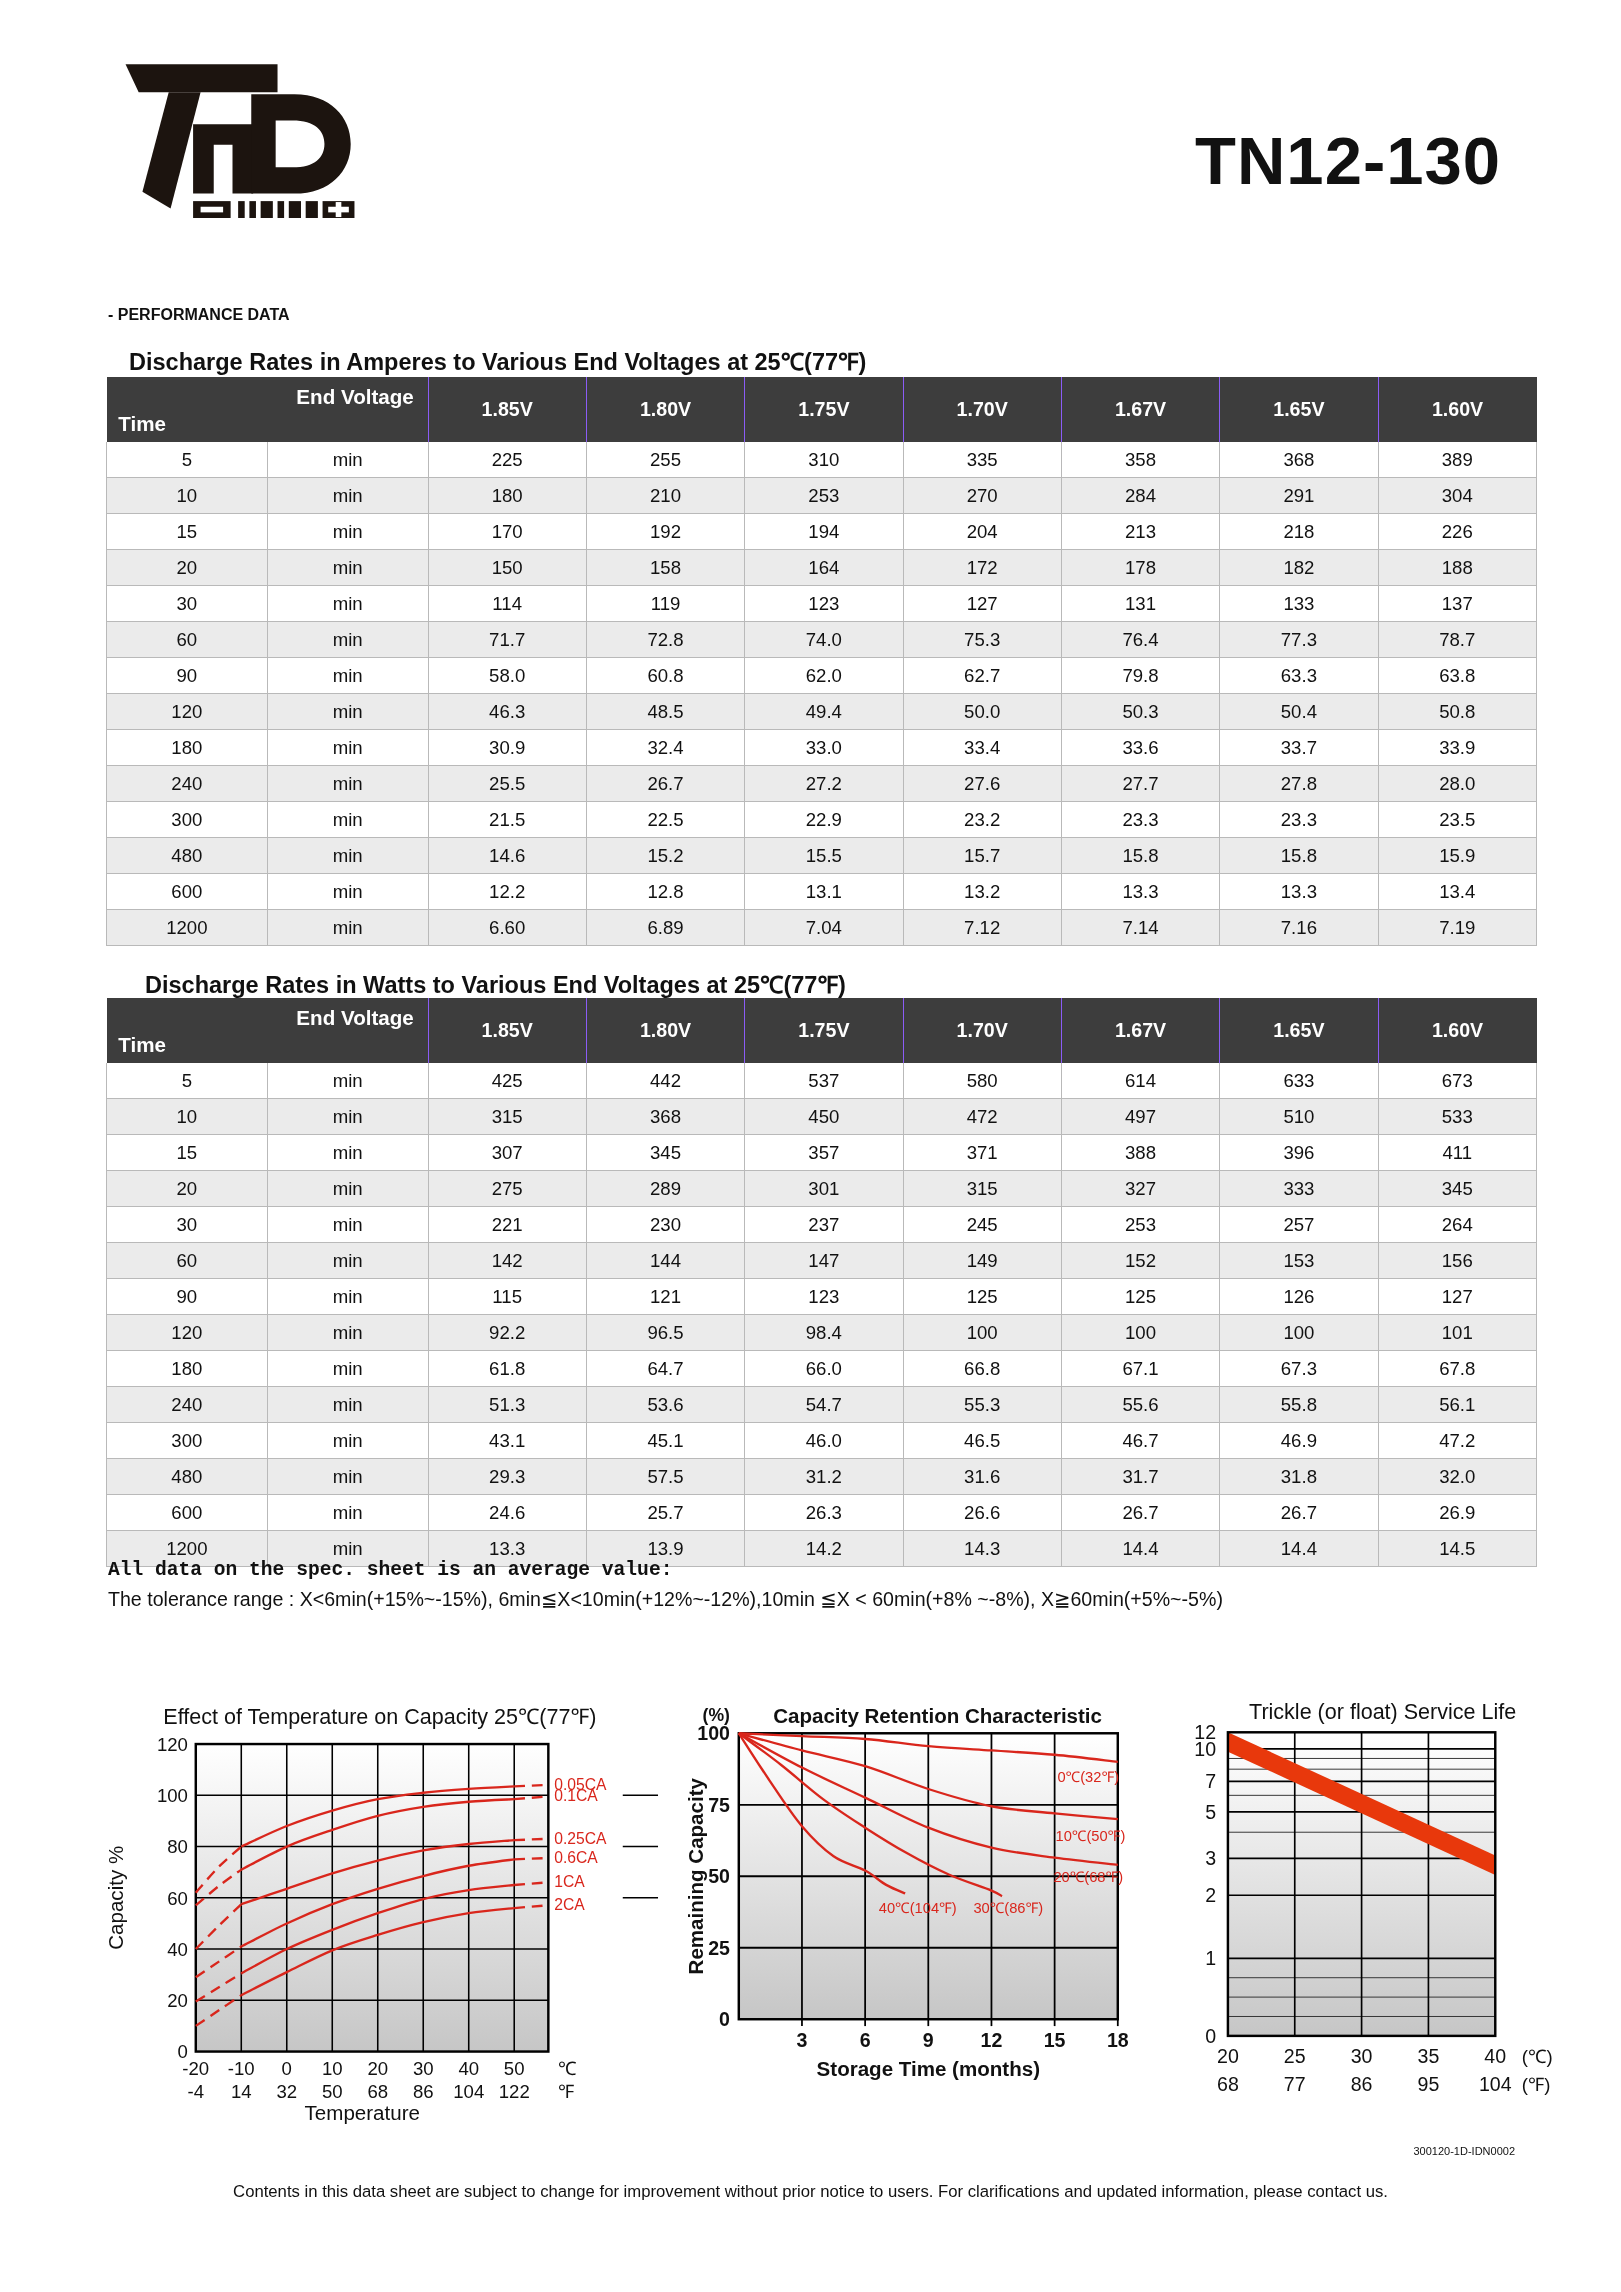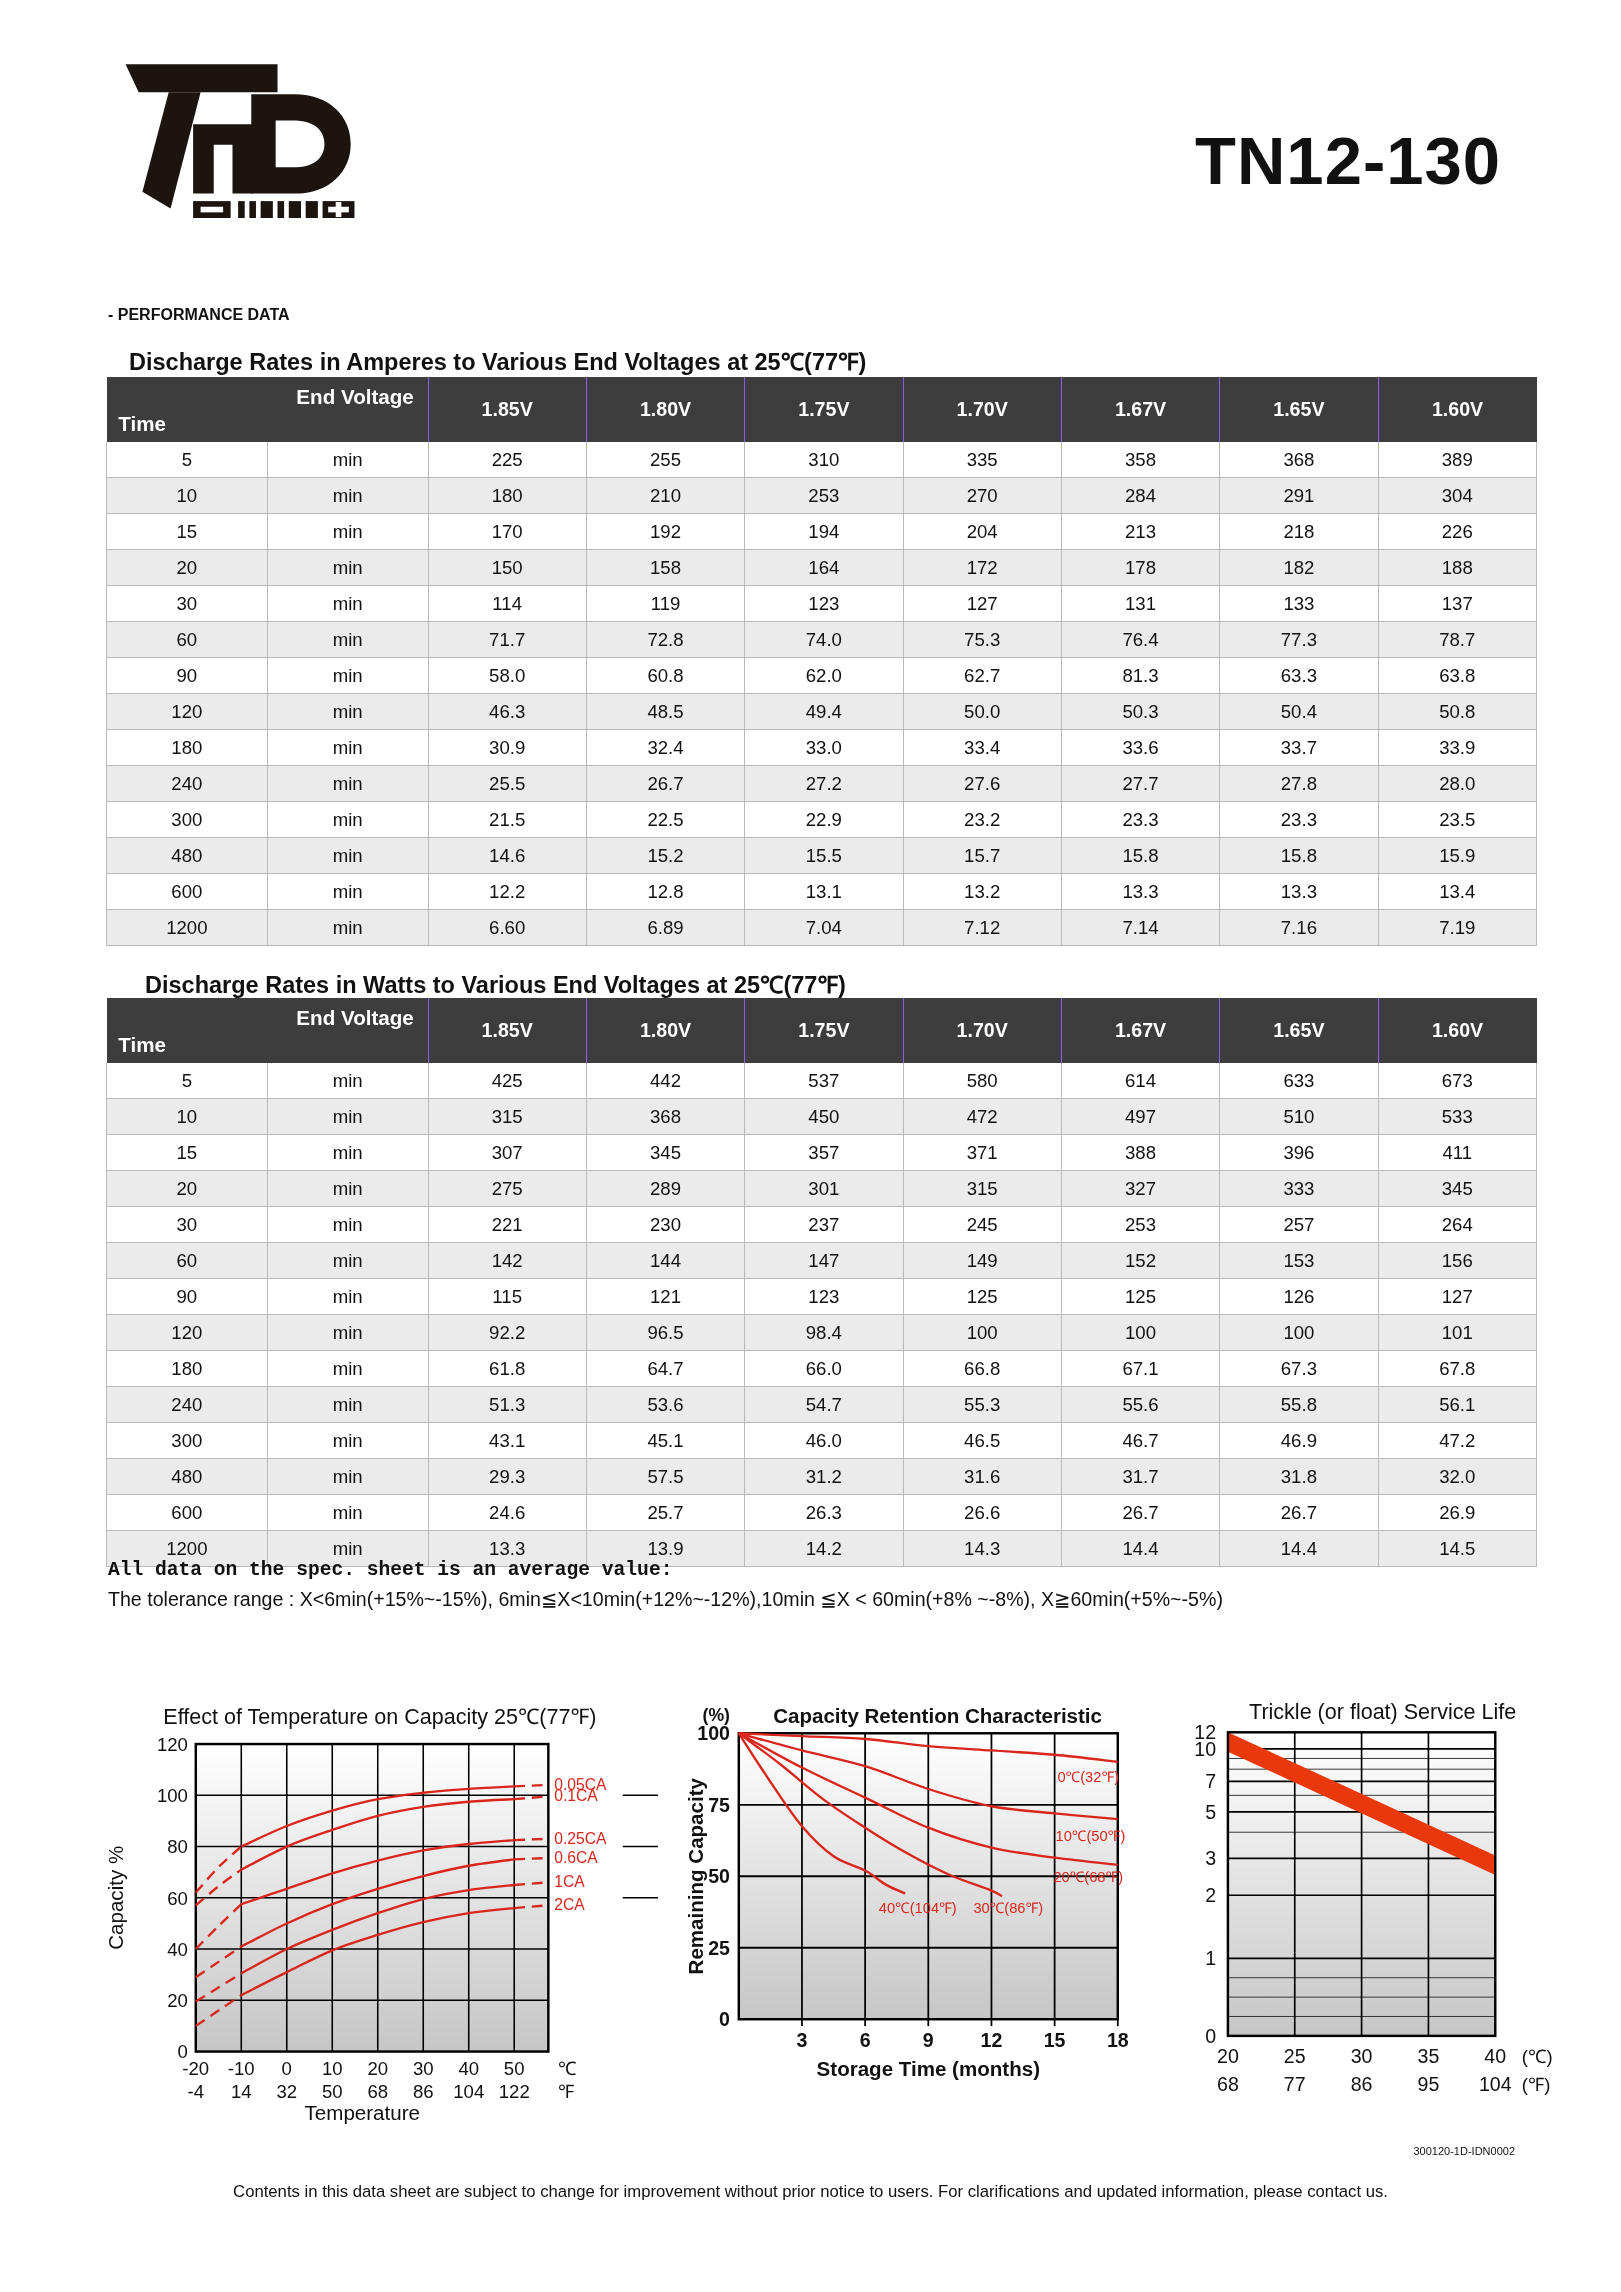--- a/index.html
+++ b/index.html
@@ -151,21 +151,21 @@
           <td>77.3</td>
           <td>78.7</td>
         </tr>
         <tr>
           <td style="width: 152px;">90</td>
           <td style="width: 167px;">min</td>
           <td>58.0</td>
           <td>60.8</td>
           <td>62.0</td>
           <td>62.7</td>
-          <td>81.3</td>
+          <td>79.8</td>
           <td>63.3</td>
           <td>63.8</td>
         </tr>
         <tr class="alt">
           <td style="width: 152px;">120</td>
           <td style="width: 167px;">min</td>
           <td>46.3</td>
           <td>48.5</td>
           <td>49.4</td>
           <td>50.0</td>

